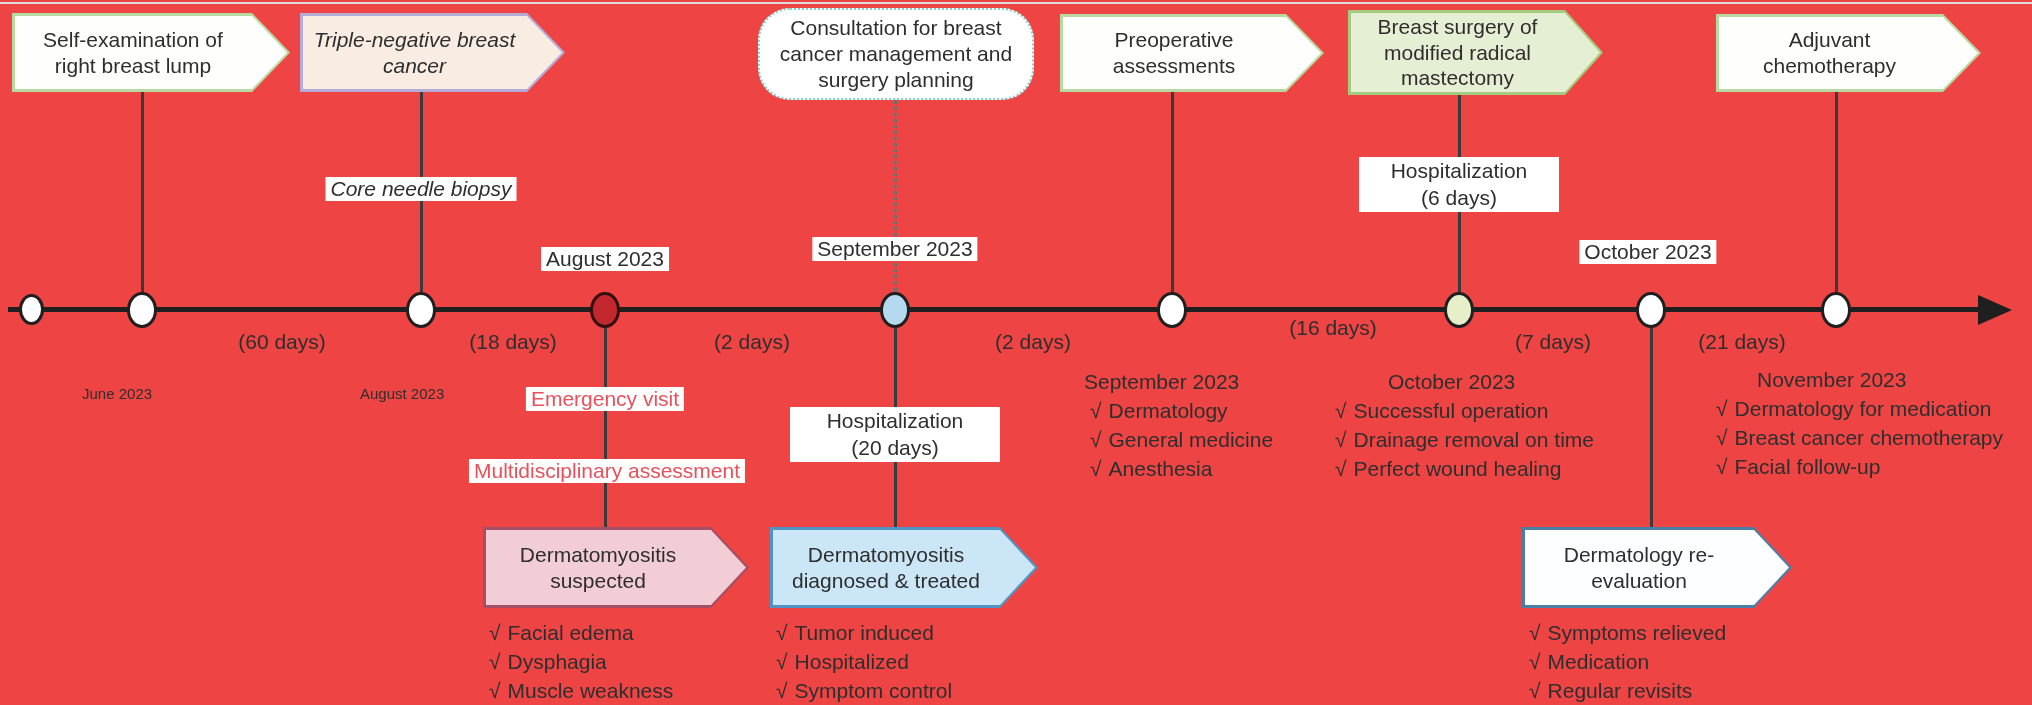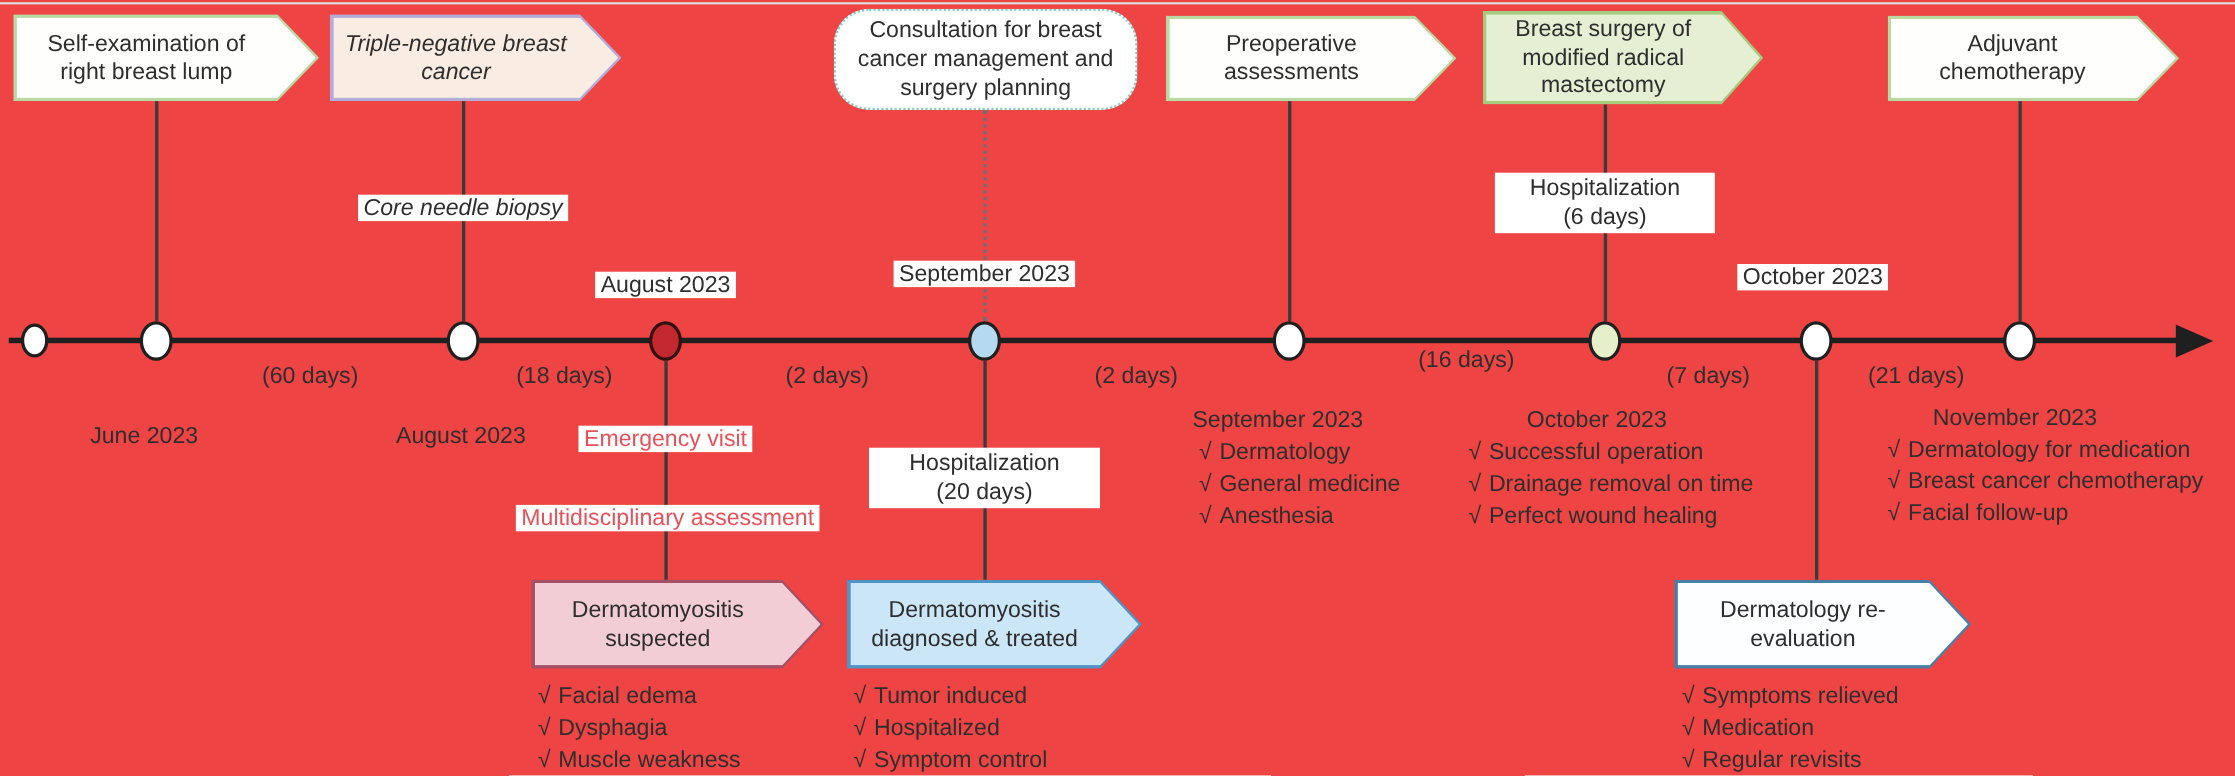--- a/index.html
+++ b/index.html
@@ -43,21 +43,21 @@
   .consult{position:absolute;border:2.5px dotted #82cfc5;border-radius:32px;background:#ffffff;
     display:flex;align-items:center;justify-content:center;text-align:center;
     font-size:21px;line-height:1.25;padding:6px 14px;box-sizing:border-box;z-index:4;}
 
   
   .flabel{position:absolute;transform:translateX(-50%);white-space:nowrap;font-size:21px;
           background:#ffffff;padding:0 5px;z-index:6;}
   .flabel.multi{white-space:normal;text-align:center;line-height:1.3;}
   .red-t{color:#e8505a;}
   .italic{font-style:italic;}
-  .date{position:absolute;white-space:nowrap;font-size:21px;z-index:3;}
+  .date{position:absolute;white-space:nowrap;font-size:15px;z-index:3;}
 
   
   .chk-heading{position:absolute;font-size:21px;white-space:nowrap;z-index:3;}
   .chk-list{position:absolute;display:flex;flex-direction:column;gap:5px;font-size:21px;z-index:3;}
   .chk-row{display:flex;gap:7px;align-items:baseline;white-space:nowrap;}
   .chk-mark{flex:0 0 auto;}
   .interval{position:absolute;transform:translateX(-50%);white-space:nowrap;font-size:21px;z-index:3;}
 </style>
 </head>
 <body>

